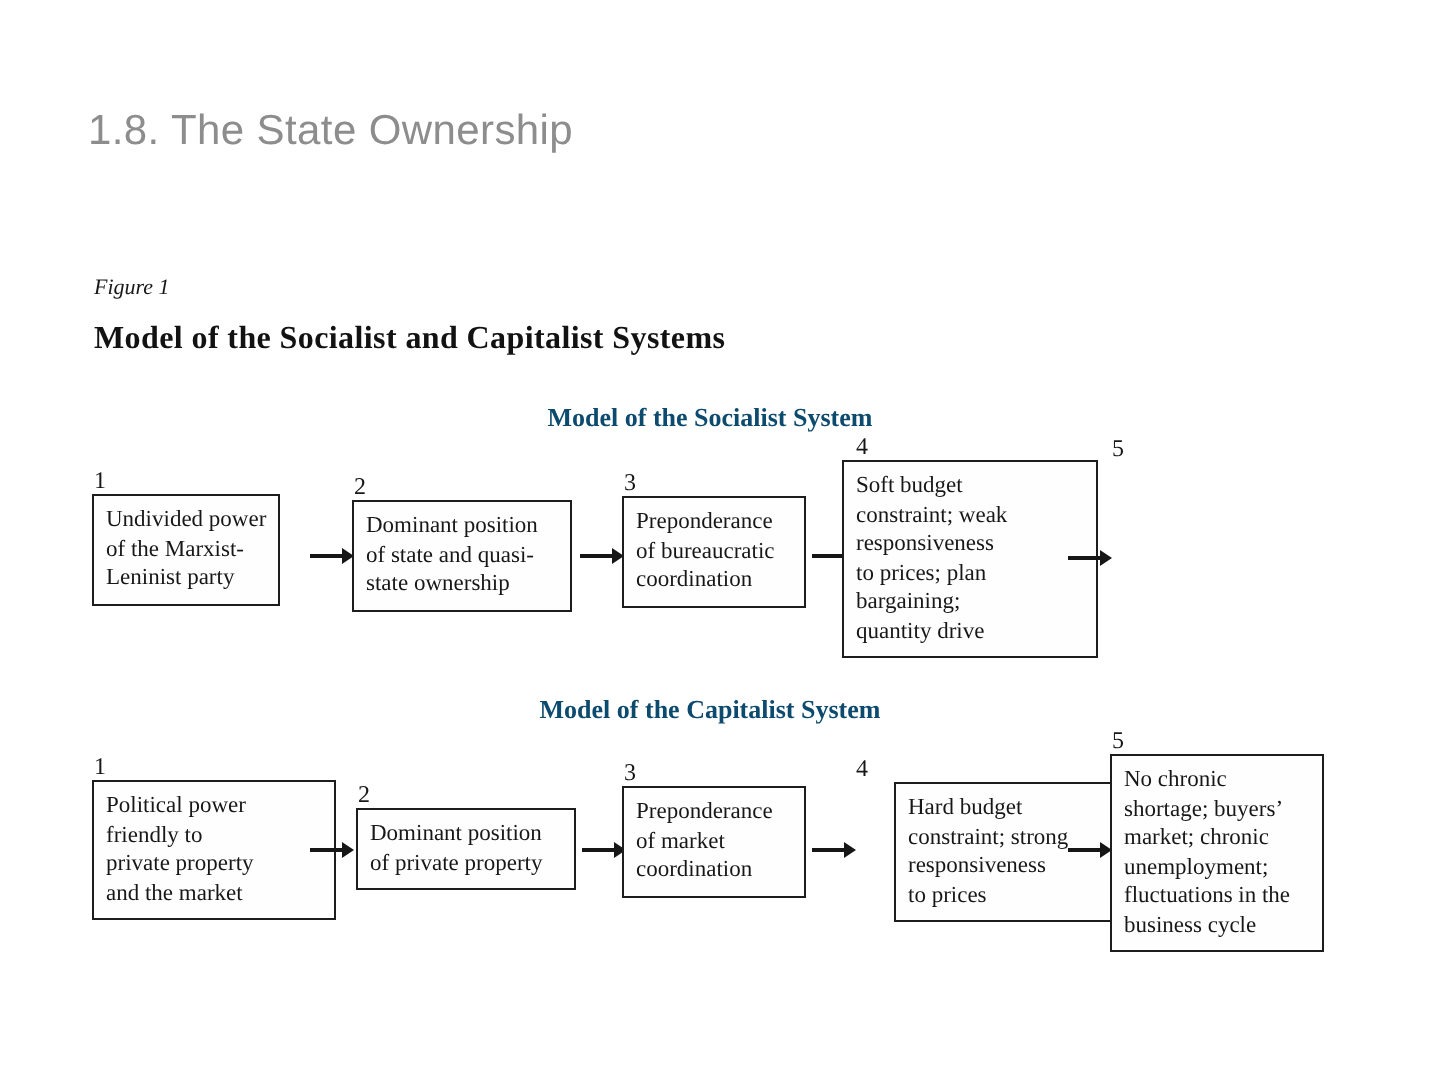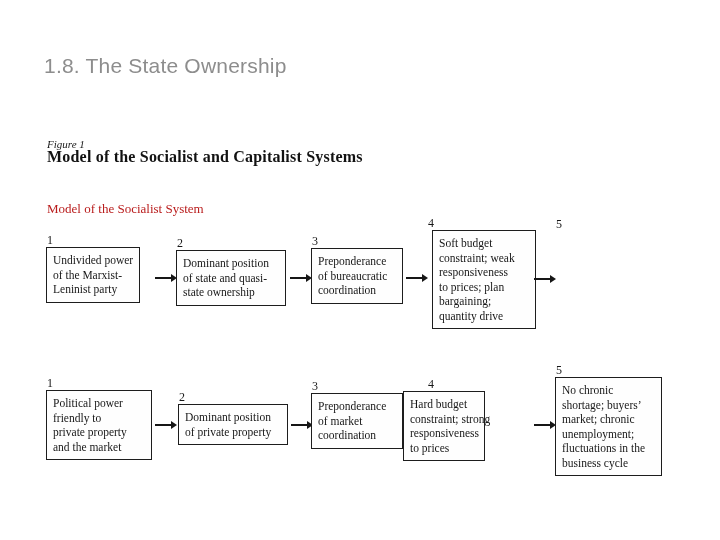--- a/index.html
+++ b/index.html
@@ -21,32 +21,33 @@
   }
   .figure-label {
     position: absolute;
     left: 47px; top: 138px;
     font-style: italic;
     font-size: 11px;
     color: #181818;
   }
   .figure-title {
     position: absolute;
-    left: 47px; top: 148px;
+    left: 47px; top: 161px;
     font-weight: bold;
     font-size: 16px;
     letter-spacing: 0.2px;
     color: #121212;
   }
   .section-heading {
     position: absolute;
     left: 47px; width: 616px;
-    font-weight: normal;
+    text-align: center;
+    font-weight: bold;
     font-size: 13px;
-    color: #b91c1c;
+    color: #0c4a6e;
   }
   .heading-socialist  { top: 201px; }
   .heading-capitalist { top: 347px; }
 
   .flow-box {
     position: absolute;
     border: 1px solid #1d1d1d;
     background: #fefefe;
     box-sizing: border-box;
     padding: 5px 6px;
@@ -58,33 +59,33 @@
   .box-num {
     position: absolute;
     font-size: 12px;
     color: #171717;
   }
 
   
   .s1 { left: 46px;  top: 247px; width: 94px; min-height: 56px; }
   .s2 { left: 176px; top: 250px; width: 110px; min-height: 54px; }
   .s3 { left: 311px; top: 248px; width: 92px;  min-height: 54px; }
-  .s4 { left: 432px; top: 230px; width: 104px; min-height: 97px; }
+  .s4 { left: 421px; top: 230px; width: 128px; min-height: 97px; }
   .s5 { left: 555px; top: 231px; width: 107px; min-height: 95px; }
   .n-s1 { left: 47px;  top: 233px; }
   .n-s2 { left: 177px; top: 236px; }
   .n-s3 { left: 312px; top: 234px; }
   .n-s4 { left: 428px; top: 216px; }
   .n-s5 { left: 556px; top: 217px; }
 
   
-  .c1 { left: 46px;  top: 390px; width: 106px; min-height: 70px; }
+  .c1 { left: 46px;  top: 390px; width: 122px; min-height: 70px; }
   .c2 { left: 178px; top: 404px; width: 110px; min-height: 38px; }
   .c3 { left: 311px; top: 393px; width: 92px;  min-height: 48px; }
-  .c4 { left: 403px; top: 391px; width: 82px; min-height: 58px; }
+  .c4 { left: 447px; top: 391px; width: 124px; min-height: 58px; }
   .c5 { left: 555px; top: 377px; width: 107px; min-height: 90px; }
   .n-c1 { left: 47px;  top: 376px; }
   .n-c2 { left: 179px; top: 390px; }
   .n-c3 { left: 312px; top: 379px; }
   .n-c4 { left: 428px; top: 377px; }
   .n-c5 { left: 556px; top: 363px; }
 
   .arrow {
     position: absolute;
     width: 16px; height: 2px;
@@ -142,20 +143,21 @@
   <div class="flow-box s4">Soft budget
 constraint; weak
 responsiveness
 to prices; plan
 bargaining;
 quantity drive</div>
   <div class="arrow a-s4"></div>
 
   <span class="box-num n-s5">5</span>
 
+  <div class="section-heading heading-capitalist">Model of the Capitalist System</div>
 
   <span class="box-num n-c1">1</span>
   <div class="flow-box c1">Political power
 friendly to
 private property
 and the market</div>
   <div class="arrow a-c1"></div>
 
   <span class="box-num n-c2">2</span>
   <div class="flow-box c2">Dominant position

